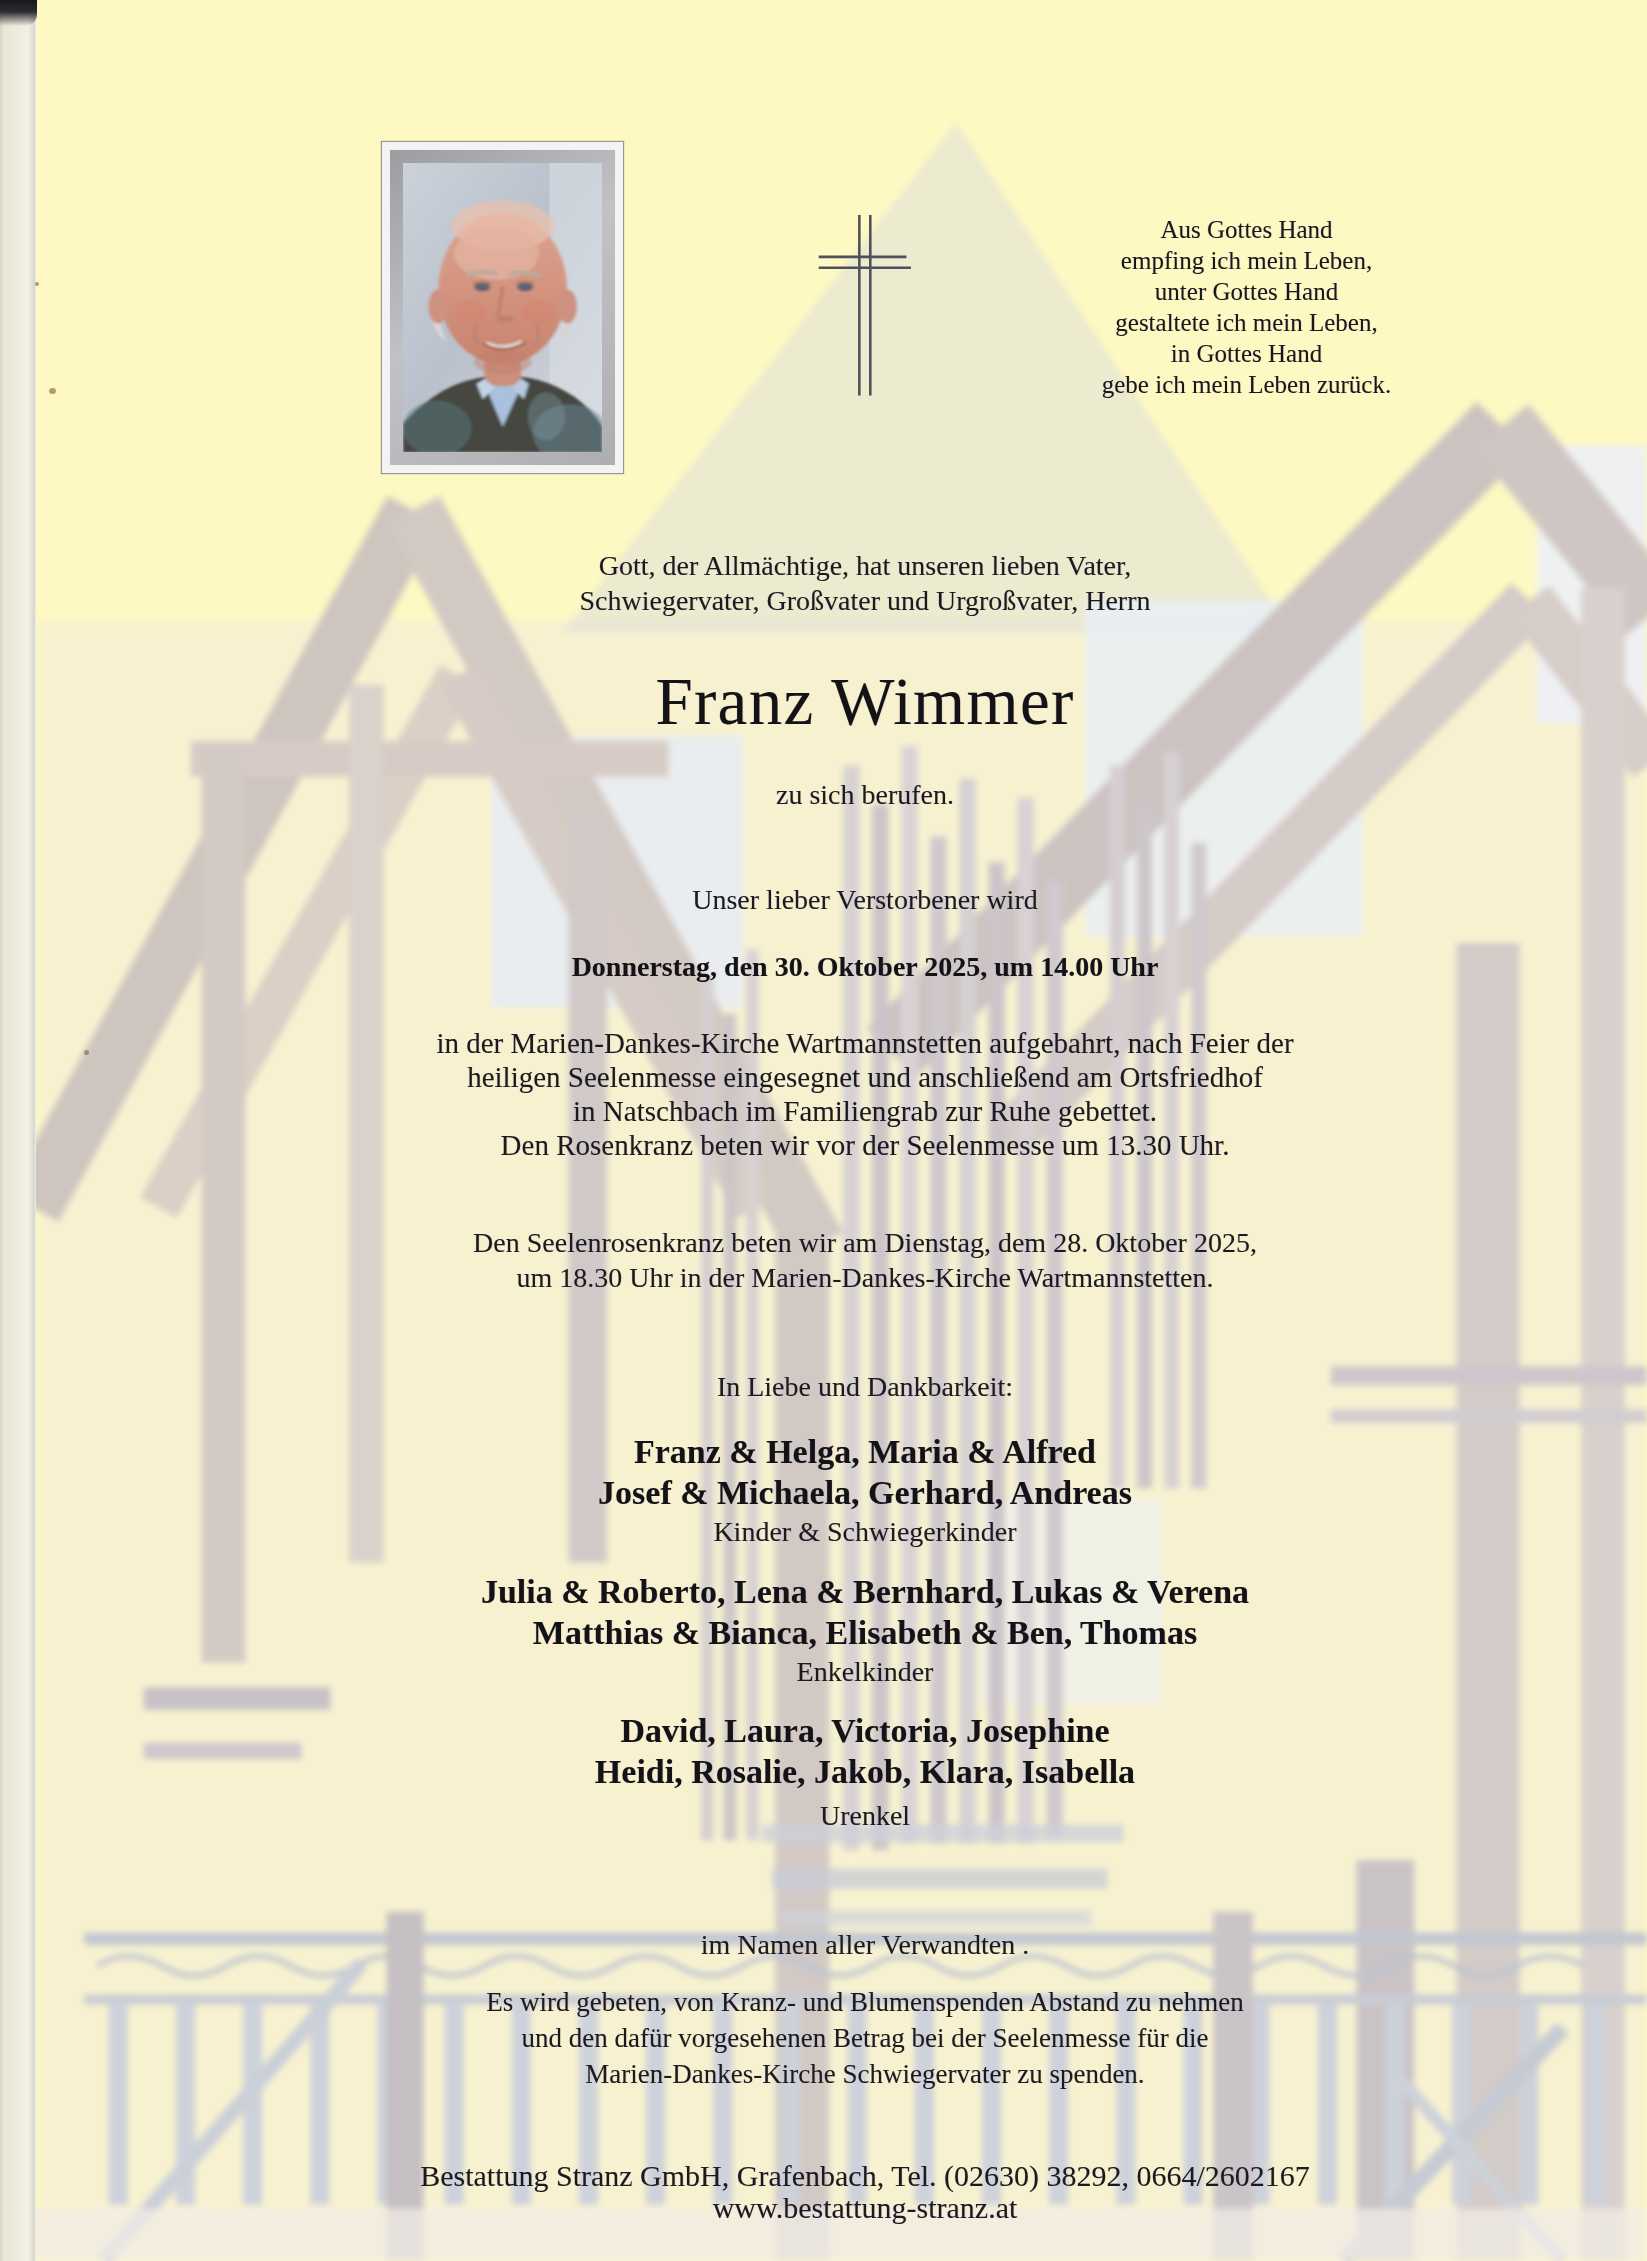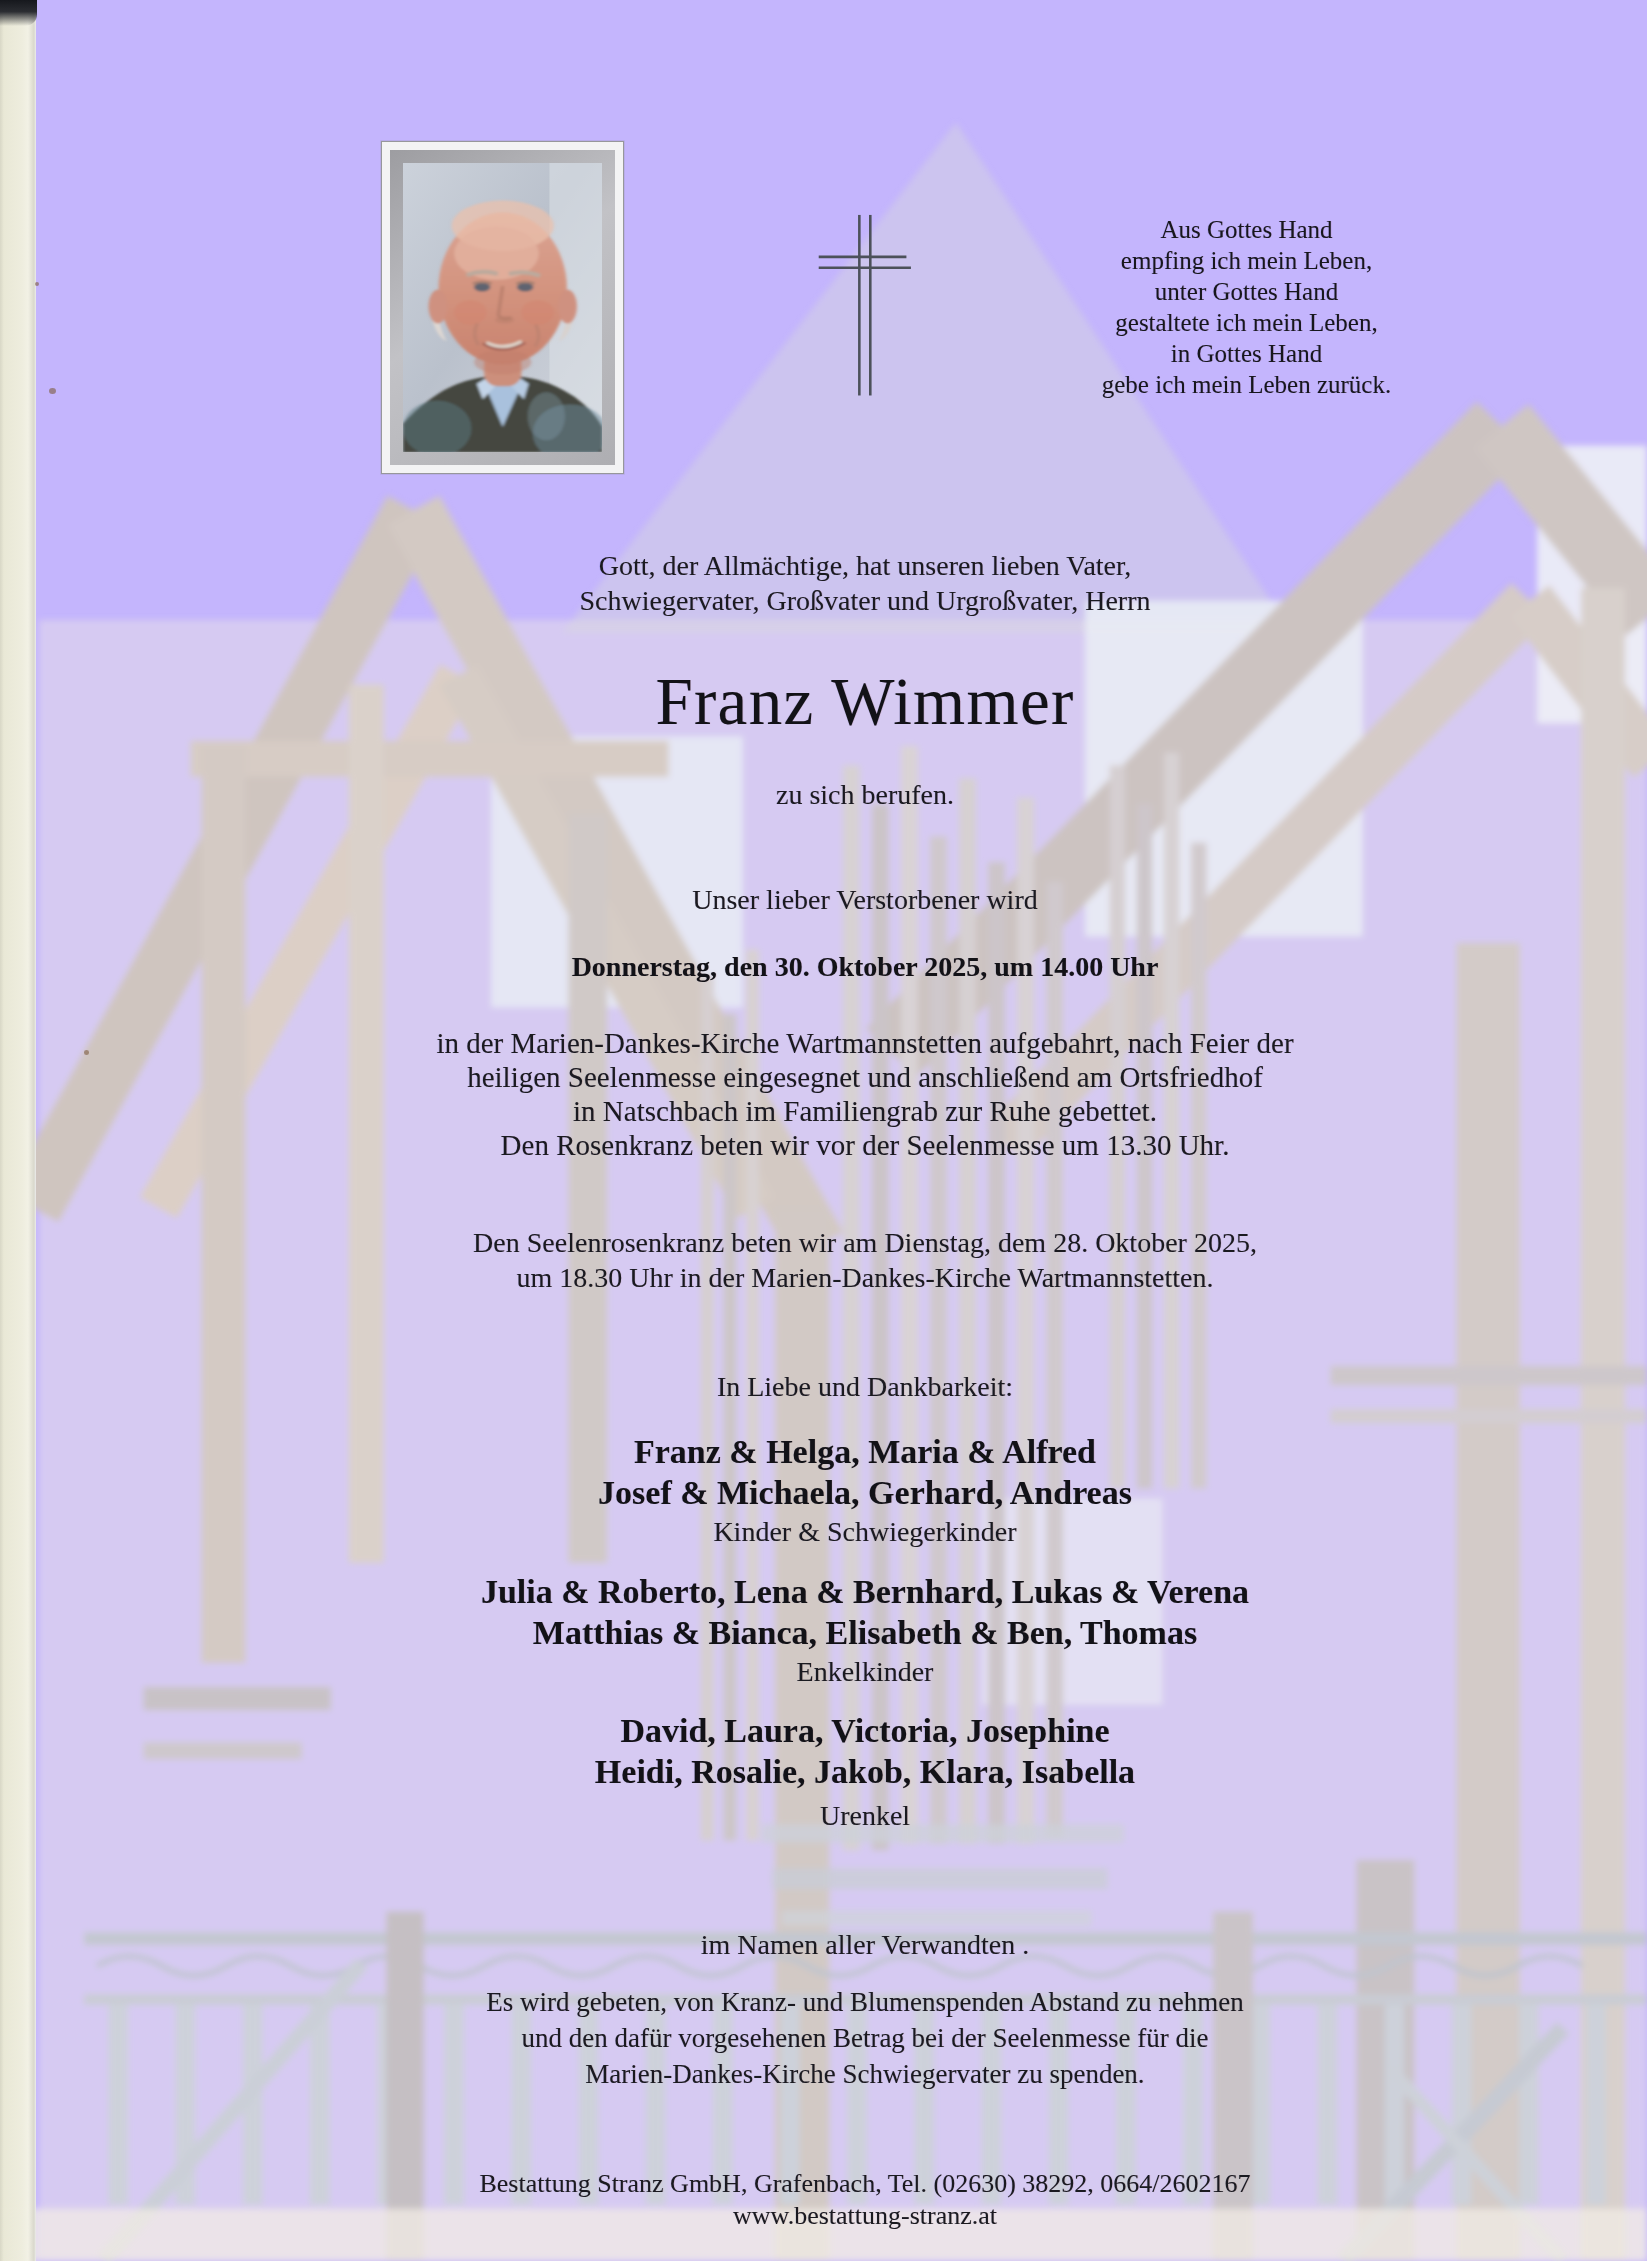--- a/index.html
+++ b/index.html
@@ -1,18 +1,18 @@
 <!DOCTYPE html>
 <html style="font-size:10.3px"><head>
 <meta charset="utf-8">
 <style>
   html,body{margin:0;padding:0;background:#ffffff;}
   .page{
     position:relative;width:1647px;height:2261px;overflow:hidden;
-    background:#c4b5fd;
+    background:#fef9c3;
     font-family:"Liberation Serif","DejaVu Serif",serif;
     color:#1a1a20;
   }
   
   .scan-strip{
     position:absolute;left:0;top:0;width:36px;height:2261px;
     background:linear-gradient(90deg,#d8d7c6 0px,#e9e8d6 3.9px,#eeedde 22px,#f2f1e5 28px,#d9d8cc 34px,#ececec 36px);
   }
   .scan-corner{
     position:absolute;left:0;top:0;width:37px;height:26px;
@@ -54,21 +54,21 @@
   .gratitude{top:1370px;font-size:28px;line-height:34px;}
   .names{font-size:34px;line-height:41px;font-weight:bold;color:#121217;}
   .children{top:1431px;}
   .childlabel{top:1515px;font-size:28px;line-height:34px;}
   .grand{top:1571px;}
   .grandlabel{top:1655px;font-size:28px;line-height:34px;}
   .ggrand{top:1710px;}
   .ggrandlabel{top:1799px;font-size:28px;line-height:34px;}
   .closing{top:1927px;font-size:28px;line-height:35px;}
   .donation{top:1984px;font-size:27px;line-height:36px;}
-  .footer{top:2160px;font-size:26px;line-height:32px;margin-top:8px;}
+  .footer{top:2160px;font-size:30px;line-height:32px;}
 </style>
 </head>
 <body>
 
 <div class="page">
 
   <svg class="watermark" viewBox="0 0 2550 3501" xmlns="http://www.w3.org/2000/svg">
     <defs>
       <filter id="soft" x="-5%" y="-5%" width="110%" height="110%">
         <feGaussianBlur stdDeviation="5"></feGaussianBlur>

